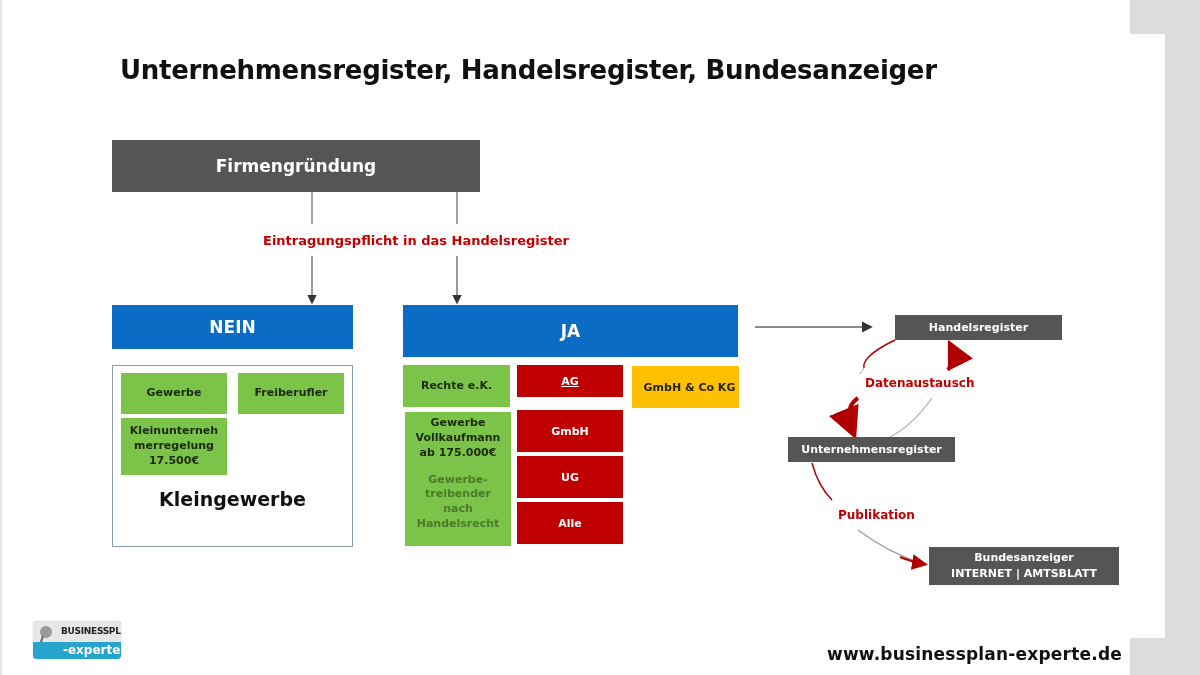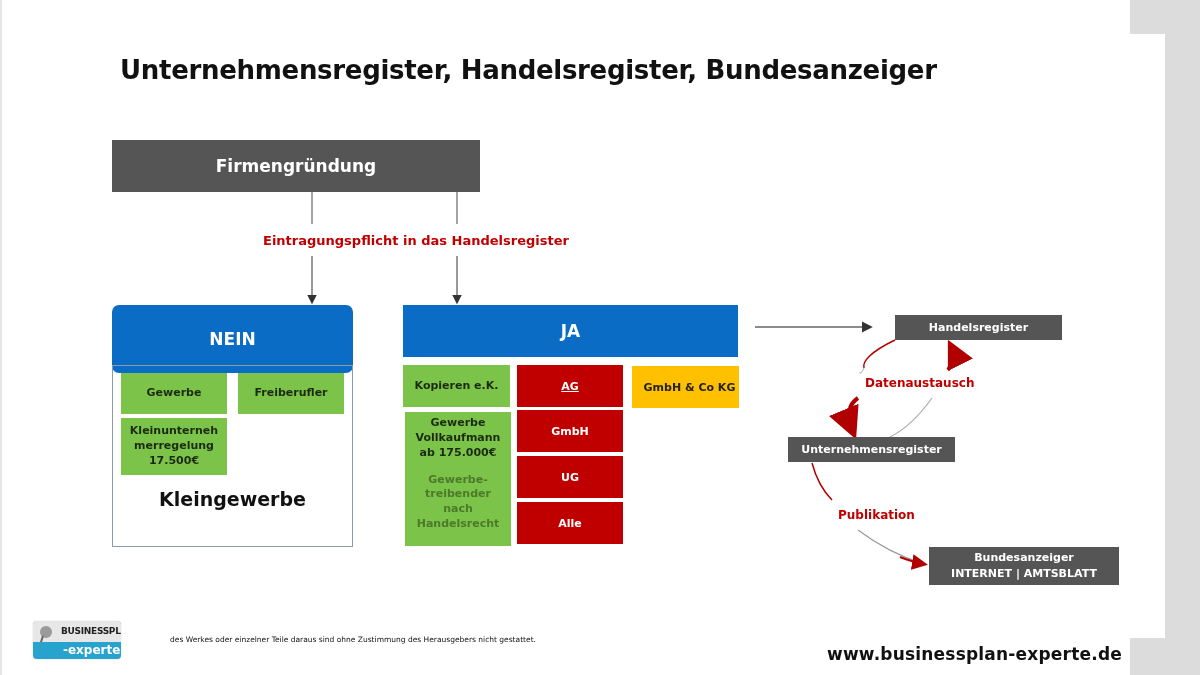--- a/index.html
+++ b/index.html
@@ -16,21 +16,21 @@
   .box-dark { background: #555555; color: #fff; font-weight: bold; display: flex; align-items: center; justify-content: center; text-align: center; }
   .box-blue { background: #0a6cc5; color: #fff; font-weight: bold; display: flex; align-items: center; justify-content: center; font-size: 17px; }
   .box-green { background: #7cc34a; color: #1c2b10; font-weight: bold; display: flex; align-items: center; justify-content: center; text-align: center; font-size: 11px; line-height: 1.35; }
   .box-red { background: #c00000; color: #fff; font-weight: bold; display: flex; align-items: center; justify-content: center; font-size: 11px; }
   .box-yellow { background: #ffc000; color: #222; font-weight: bold; display: flex; align-items: center; justify-content: center; font-size: 11px; padding-left: 8px; }
 
   .firm { left: 112px; top: 140px; width: 368px; height: 52px; font-size: 17px; }
   .red-label { color: #c00000; font-weight: bold; white-space: nowrap; margin-left: 27px; }
   .eintrag { left: 236px; top: 233px; font-size: 13px; }
 
-  .nein { left: 112px; top: 305px; width: 241px; height: 68px; border-radius: 7px; }
+  .nein { left: 112px; top: 305px; width: 241px; height: 44px; }
   .nein-frame { left: 112px; top: 365px; width: 241px; height: 182px; border: 1px solid #8a9aa8; }
   .kleingewerbe { left: 112px; top: 488px; width: 241px; text-align: center; font-size: 19px; font-weight: bold; color: #111; }
 
   .ja { left: 403px; top: 305px; width: 335px; height: 52px; }
 
   .green-sub { color: #4c7a2a; }
 
   .conn-label { font-size: 12px; }
   .small-dark { font-size: 11px; }
   .footer-text { left: 170px; top: 635px; font-size: 7.5px; line-height: 1.35; color: #111; white-space: nowrap; }
@@ -90,33 +90,33 @@
 <div class="abs box-green" style="left:238px; top:373px; width:106px; height:41px;">Freiberufler</div>
 <div class="abs box-green" style="left:121px; top:418px; width:106px; height:57px; flex-direction:column;">
   <span>Kleinunterneh</span>
   <span>merregelung</span>
   <span>17.500€</span>
 </div>
 <div class="abs kleingewerbe">Kleingewerbe</div>
 
 <div class="abs box-blue ja">JA</div>
 
-<div class="abs box-green" style="left:403px; top:365px; width:107px; height:42px;">Kopieren e.K.</div>
+<div class="abs box-green" style="left:403px; top:365px; width:107px; height:42px;">Rechte e.K.</div>
 <div class="abs box-green" style="left:405px; top:412px; width:106px; height:134px; flex-direction:column; justify-content:flex-start; padding-top:4px;">
   <span>Gewerbe</span>
   <span>Vollkaufmann</span>
   <span>ab 175.000€</span>
   <span style="height:12px;"></span>
   <span class="green-sub">Gewerbe-</span>
   <span class="green-sub">treibender</span>
   <span class="green-sub">nach</span>
   <span class="green-sub">Handelsrecht</span>
 </div>
 
-<div class="abs box-red" style="left:517px; top:365px; width:106px; height:42px;text-decoration:underline;">AG</div>
+<div class="abs box-red" style="left:517px; top:365px; width:106px; height:32px;text-decoration:underline;">AG</div>
 <div class="abs box-red" style="left:517px; top:410px; width:106px; height:42px;">GmbH</div>
 <div class="abs box-red" style="left:517px; top:456px; width:106px; height:42px;">UG</div>
 <div class="abs box-red" style="left:517px; top:502px; width:106px; height:42px;">Alle</div>
 
 <div class="abs box-yellow" style="left:632px; top:366px; width:107px; height:42px;">GmbH &amp; Co KG</div>
 
 <div class="abs box-dark small-dark" style="left:895px; top:315px; width:167px; height:25px;">Handelsregister</div>
 <div class="abs red-label conn-label" style="left:838px; top:376px;">Datenaustausch</div>
 <div class="abs box-dark small-dark" style="left:788px; top:437px; width:167px; height:25px;">Unternehmensregister</div>
 <div class="abs red-label conn-label" style="left:811px; top:508px;">Publikation</div>
@@ -127,15 +127,14 @@
 
 <div class="abs logo">
   <svg width="30" height="38">
     <circle cx="13" cy="11" r="6" fill="#9a9a9a"></circle>
     <path d="M10,15 L5,30" stroke="#666" stroke-width="2"></path>
   </svg>
   <div class="logo-top">BUSINESSPLAN</div>
   <div class="logo-bottom">-experte</div>
 </div>
 <div class="abs footer-text">
-  <div>des Werkes oder einzelner Teile daraus sind ohne Zustimmung des Herausgebers nicht gestattet.</div>
 </div>
 <div class="abs url">www.businessplan-experte.de</div>
 
 </body></html>

